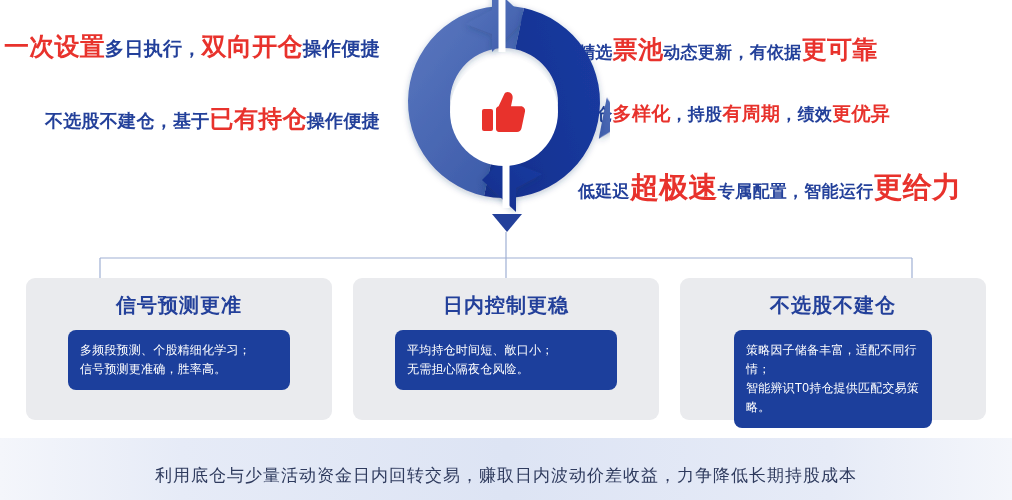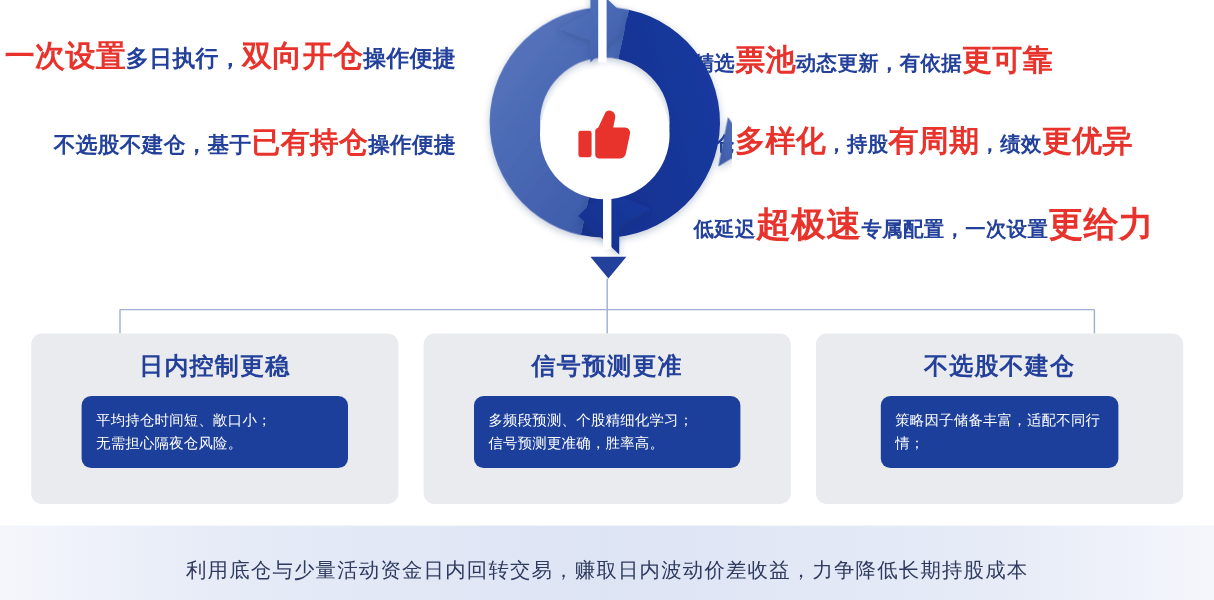--- a/index.html
+++ b/index.html
@@ -43,21 +43,21 @@
   #feat-l1 .em { font-size: 25px; }
   #feat-l2 { top: 103px; font-size: 18px; }
   #feat-l2 .em { font-size: 24px; }
   #feat-l3 { top: 167px; font-size: 17px; }
   #feat-l3 .em { font-size: 24px; }
 
   
   #feat-r1 { top: 33px;  font-size: 17px; }
   #feat-r1 .em { font-size: 25px; }
   #feat-r2 { top: 101px; font-size: 17px; }
-  #feat-r2 .em { font-size: 25px; }
+  #feat-r2 .em { font-size: 19px; }
   #feat-r3 { top: 168px; font-size: 17px; }
   #feat-r3 .em { font-size: 29px; }
 
   
   #cycle {
     position: absolute;
     left: 398px;
     top: -4px;
     width: 212px;
     height: 240px;
@@ -146,21 +146,21 @@
 </head>
 <body>
 
 <div id="top-section">
 
   <div class="feat-line feat-left" id="feat-l1"><span class="em">一次设置</span><span>多日执行，</span><span class="em">双向开仓</span><span>操作便捷</span></div>
   <div class="feat-line feat-left" id="feat-l2"><span>不选股不建仓，基于</span><span class="em">已有持仓</span><span>操作便捷</span></div>
 
   <div class="feat-line feat-right" id="feat-r1"><span>精选</span><span class="em">票池</span><span>动态更新，有依据</span><span class="em">更可靠</span></div>
   <div class="feat-line feat-right" id="feat-r2"><span>持仓</span><span class="em">多样化</span><span>，持股</span><span class="em">有周期</span><span>，绩效</span><span class="em">更优异</span></div>
-  <div class="feat-line feat-right" id="feat-r3"><span>低延迟</span><span class="em">超极速</span><span>专属配置，一次设置</span><span class="em">更给力</span></div>
+  <div class="feat-line feat-right" id="feat-r3"><span>低延迟</span><span class="em">超极速</span><span>专属配置，智能运行</span><span class="em">更给力</span></div>
 
   <div id="cycle">
     <svg width="212" height="240" viewBox="0 0 212 240" xmlns="http://www.w3.org/2000/svg">
       <defs>
         <linearGradient id="gradLight" x1="0" y1="0" x2="1" y2="1">
           <stop offset="0%" stop-color="#5A77BF"></stop>
           <stop offset="100%" stop-color="#3D5CAA"></stop>
         </linearGradient>
         <linearGradient id="gradDark" x1="1" y1="0" x2="0" y2="1">
           <stop offset="0%" stop-color="#1B3CA3"></stop>
@@ -230,39 +230,40 @@
       <line x1="100" y1="32" x2="100" y2="52"></line>
       <line x1="506" y1="32" x2="506" y2="52"></line>
       <line x1="912" y1="32" x2="912" y2="52"></line>
     </g>
   </svg>
 </div>
 
 <div id="cards">
 
   <div class="card">
+    <div class="card-title">信号预测更准</div>
+    <div class="card-body">
+      <div>多频段预测、个股精细化学习；</div>
+      <div>信号预测更准确，胜率高。</div>
+    </div>
+  </div>
+
+  <div class="card">
     <div class="card-title">日内控制更稳</div>
     <div class="card-body">
       <div>平均持仓时间短、敞口小；</div>
       <div>无需担心隔夜仓风险。</div>
     </div>
   </div>
 
   <div class="card">
-    <div class="card-title">信号预测更准</div>
-    <div class="card-body">
-      <div>多频段预测、个股精细化学习；</div>
-      <div>信号预测更准确，胜率高。</div>
-    </div>
-  </div>
-
-  <div class="card">
     <div class="card-title">不选股不建仓</div>
     <div class="card-body">
       <div>策略因子储备丰富，适配不同行情；</div>
+      <div>智能辨识T0持仓提供匹配交易策略。</div>
     </div>
   </div>
 
 </div>
 
 <div id="footer-banner">
   <div id="footer-text">利用底仓与少量活动资金日内回转交易，赚取日内波动价差收益，力争降低长期持股成本</div>
 </div>
 
 </body></html>

